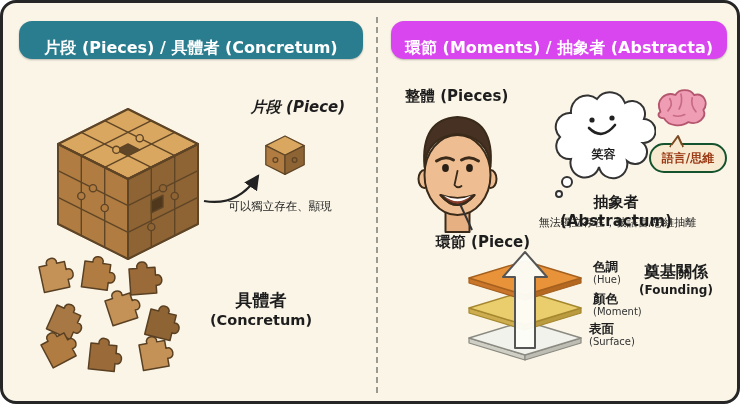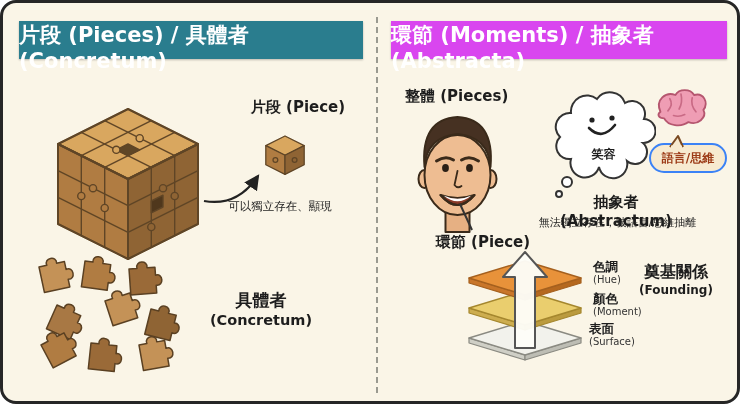--- a/index.html
+++ b/index.html
@@ -3,32 +3,32 @@
 <meta charset="utf-8">
 <style>
   html,body{margin:0;padding:0;background:#ffffff;}
   body{font-family:"DejaVu Sans","Liberation Sans",sans-serif;}
   #diagram{
     position:relative;width:740px;height:404px;box-sizing:border-box;
     background:#faf5e7;border:3px solid #262626;border-radius:16px;overflow:hidden;
   }
   .abs{position:absolute;}
   .banner{
-    display:flex;align-items:flex-start;justify-content:center;
-    color:#ffffff;font-weight:bold;font-size:21px;border-radius:0;
+    display:flex;align-items:flex-end;justify-content:center;
+    color:#ffffff;font-weight:bold;font-size:16px;border-radius:13px;
     box-shadow:0 1px 2px rgba(0,0,0,.25);
   }
   .banner.teal{background:#2a7d8e;}
   .banner.orange{background:#d946ef;}
   .divider{border-left:2px dashed #9a9a90;width:0;}
   .lbl{color:#1d1d1d;}
   .b{font-weight:bold;}
   .center{text-align:center;}
   .speech{
-    box-sizing:border-box;background:#f7ead0;border:2px solid #3b82f6;border-radius:15px;
+    box-sizing:border-box;background:#f7ead0;border:2px solid #14532d;border-radius:15px;
     display:flex;align-items:center;justify-content:center;
     color:#9c3a16;font-weight:bold;font-size:12px;
   }
   .layer-lab-zh{font-size:12.5px;font-weight:bold;color:#1d1d1d;line-height:1.1;}
   .layer-lab-en{font-size:10px;color:#333;line-height:1.2;}
   svg{display:block;}
 </style>
 </head>
 <body>
 
@@ -69,21 +69,21 @@
       <circle cx="50" cy="87.2" r="3.6" fill="#b07c42"></circle>
       <circle cx="120" cy="87.2" r="3.6" fill="#8f6434"></circle>
       <circle cx="131.7" cy="95" r="3.6" fill="#8f6434"></circle>
       <circle cx="108.3" cy="126" r="3.6" fill="#8f6434"></circle>
       <polygon points="85,8 155,43 85,78 15,43" fill="none" stroke-width="2"></polygon>
       <polygon points="15,43 85,78 85,158 15,123" fill="none" stroke-width="2"></polygon>
       <polygon points="85,78 155,43 155,123 85,158" fill="none" stroke-width="2"></polygon>
     </g>
   </svg>
 
-  <div class="abs lbl b center" style="left:240px;top:95px;width:110px;font-size:15px;">片段 (Piece)</div>
+  <div class="abs lbl b center" style="left:240px;top:95px;width:110px;font-size:15px;font-style:italic;">片段 (Piece)</div>
 
   <svg class="abs" style="left:258px;top:128px;" width="48" height="50" viewBox="0 0 60 58">
     <g stroke="#5f4526" stroke-width="1.6" stroke-linejoin="round">
       <polygon points="30,4 54,16 30,28 6,16" fill="#d9a75f"></polygon>
       <polygon points="6,16 30,28 30,52 6,40" fill="#b07c42"></polygon>
       <polygon points="30,28 54,16 54,40 30,52" fill="#8f6434"></polygon>
       <circle cx="18" cy="34" r="3" fill="#b07c42"></circle>
       <circle cx="42" cy="34" r="3" fill="#8f6434"></circle>
     </g>
   </svg>

